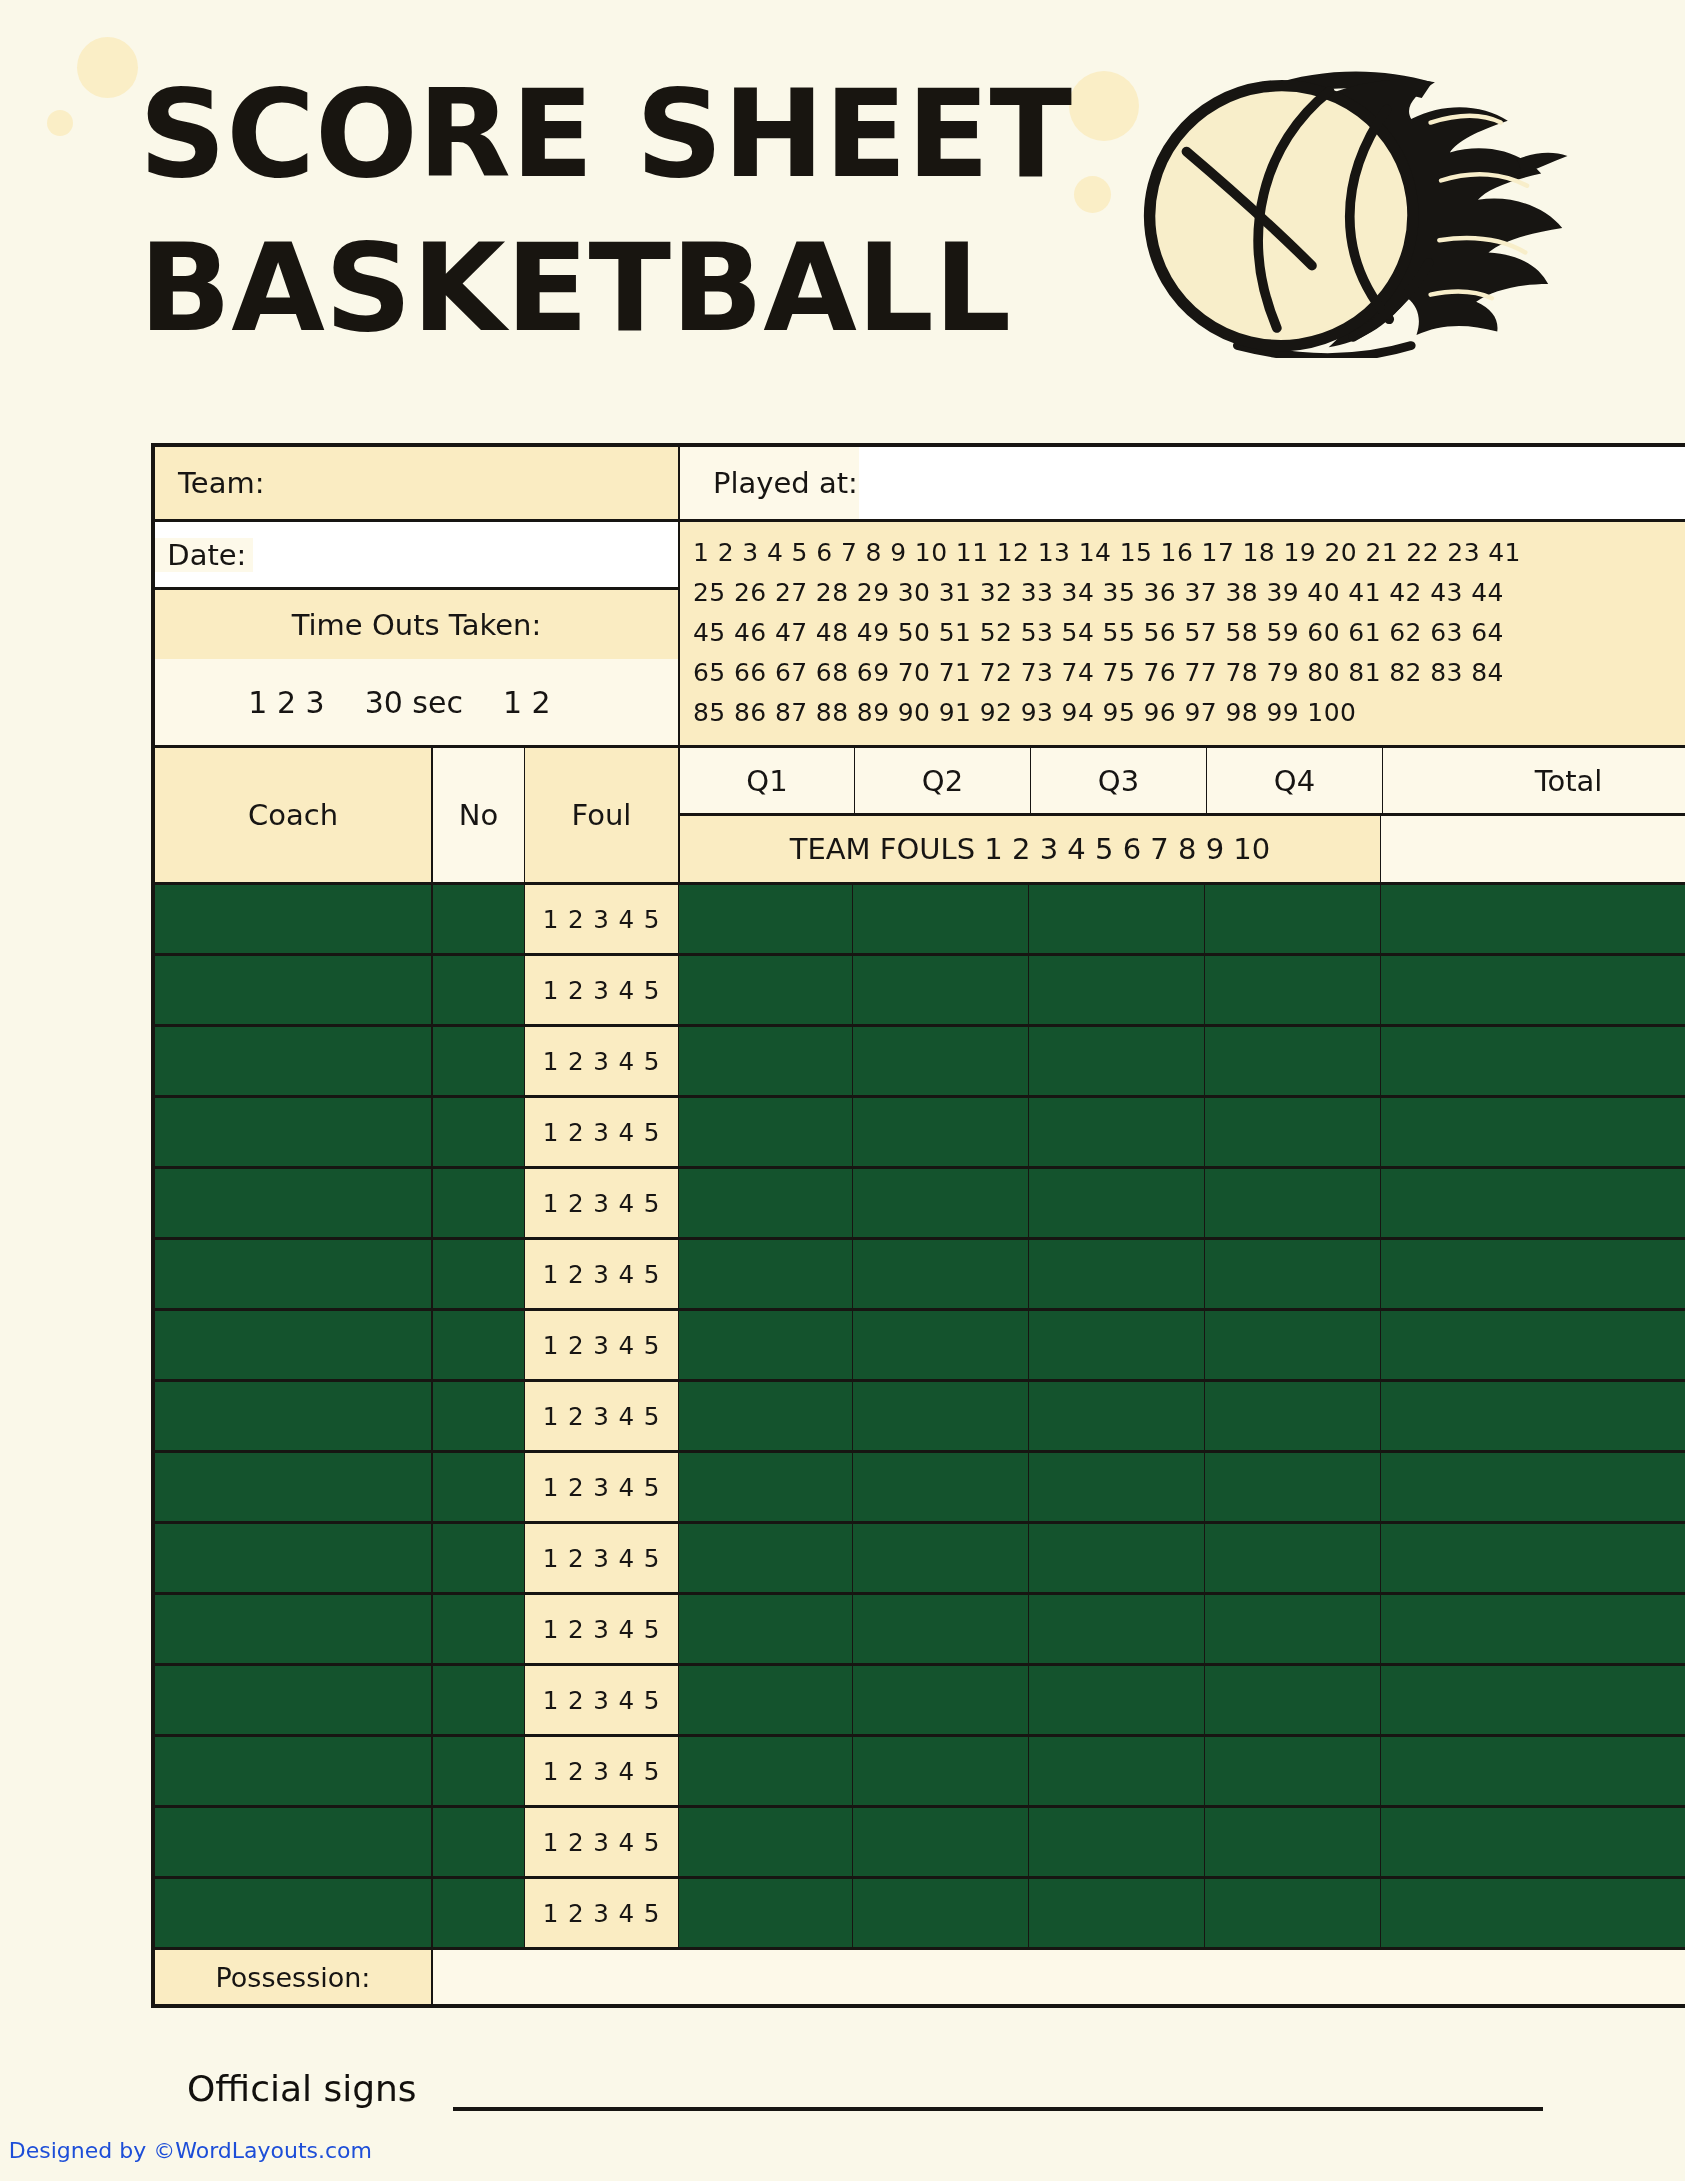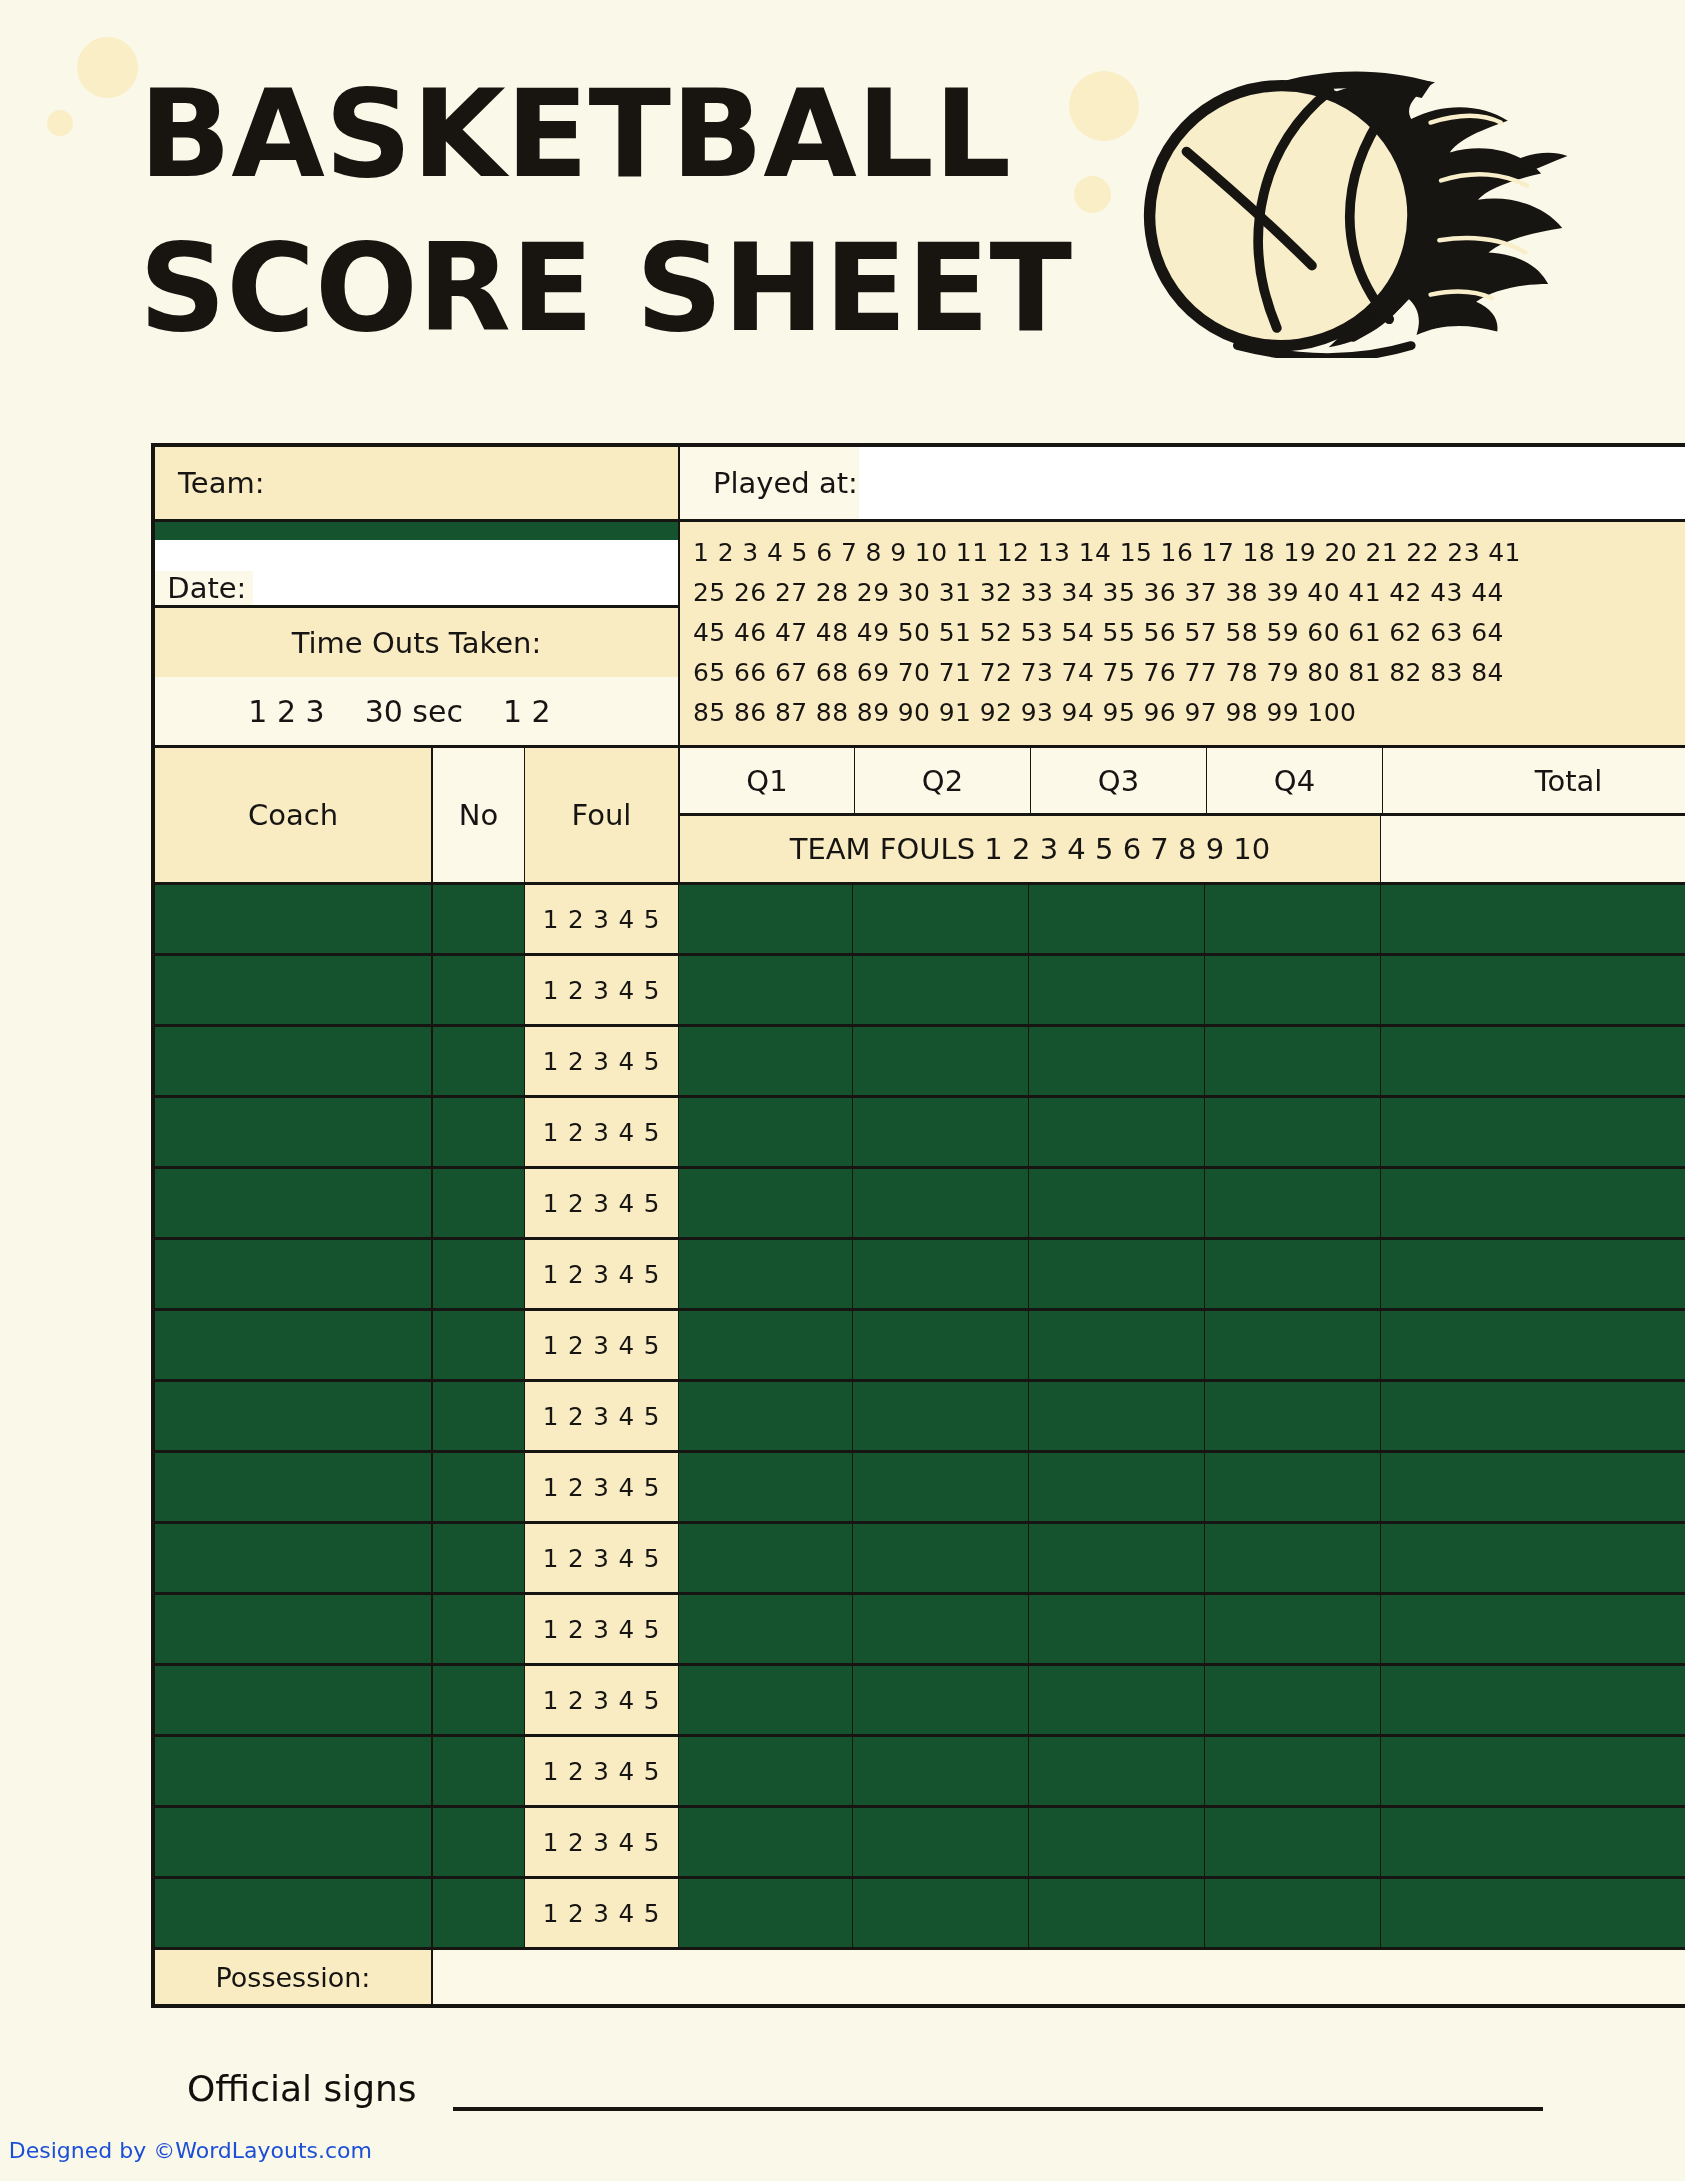--- a/index.html
+++ b/index.html
@@ -24,21 +24,21 @@
   .cream{background:#fdf9e9;}
   .lbl{font-size:29px;}
 
   .rowA{display:grid;grid-template-columns:523px 1fr;height:75px;}
   .team-cell{display:flex;align-items:center;padding-left:23px;}
   .playedat-cell{background:#ffffff;display:flex;align-items:stretch;}
   .playedat-strip{width:179px;display:flex;align-items:center;padding-left:33px;}
 
   .rowB{display:grid;grid-template-columns:523px 1fr;height:226px;}
   .left-stack{display:flex;flex-direction:column;}
-  .date-row{height:68px;background:#ffffff;display:flex;align-items:flex-end;margin-top:18px;}
+  .date-row{height:68px;background:#ffffff;display:flex;align-items:center;}
   .date-strip{width:98px;display:flex;align-items:center;padding-left:12.3px;}
   .to-label{height:69px;display:flex;align-items:center;justify-content:center;}
   .to-values{flex:1;display:flex;align-items:center;justify-content:center;gap:40px;
              font-size:30px;padding-right:34px;}
   .numbers-cell{padding:11.4px 10.5px 0 13px;font-size:25px;line-height:40px;
                 letter-spacing:0.4px;white-space:nowrap;}
 
   .rowC{display:grid;grid-template-columns:276px 93px 154px 1fr;height:137px;}
   .hcell{display:flex;align-items:center;justify-content:center;}
   .quad{display:flex;flex-direction:column;}
@@ -63,22 +63,22 @@
 <body>
 
 <div class="page">
 
   <div class="deco c1"></div>
   <div class="deco c2"></div>
   <div class="deco c3"></div>
   <div class="deco c4"></div>
 
   <div class="title">
+    <div>SCORE SHEET</div>
     <div>BASKETBALL</div>
-    <div>SCORE SHEET</div>
   </div>
 
   <svg class="logo" viewBox="0 0 500 330">
     <path fill="#171512" d="M150 22 C210 0 280 -2 342 16 L330 34 C270 18 212 20 158 36 Z"></path>
     <path fill="#171512" d="M205 38
       C250 16 300 8 345 16 C322 30 310 44 318 58
       C358 38 400 42 428 60 C392 72 370 84 362 96
       C404 84 444 96 466 120 C430 128 404 138 394 150
       C434 144 470 158 490 182 C450 188 420 198 406 210
       C442 212 464 226 474 246 C438 246 410 254 392 266

